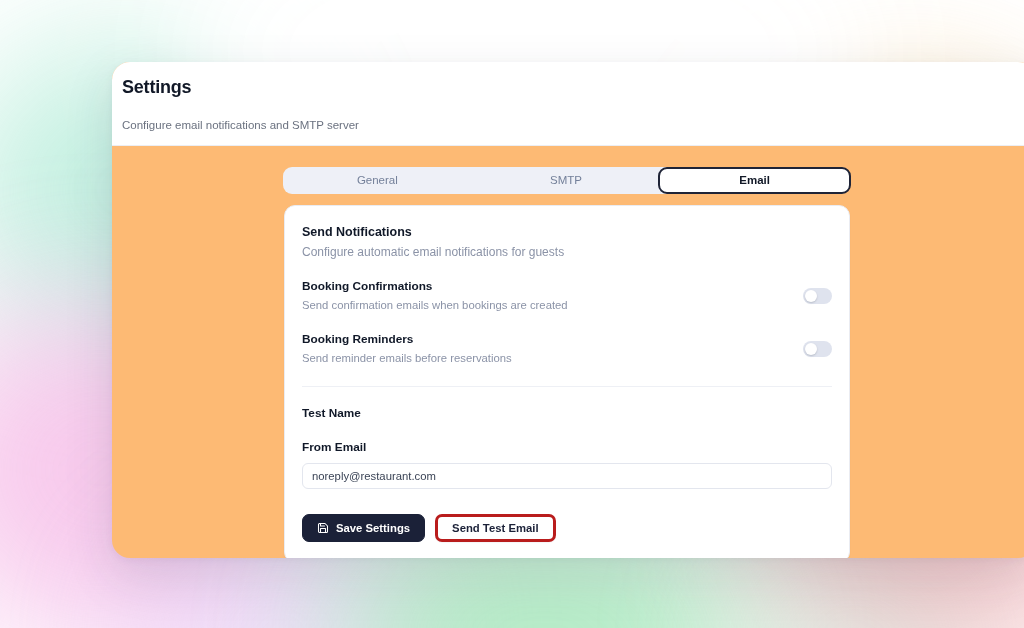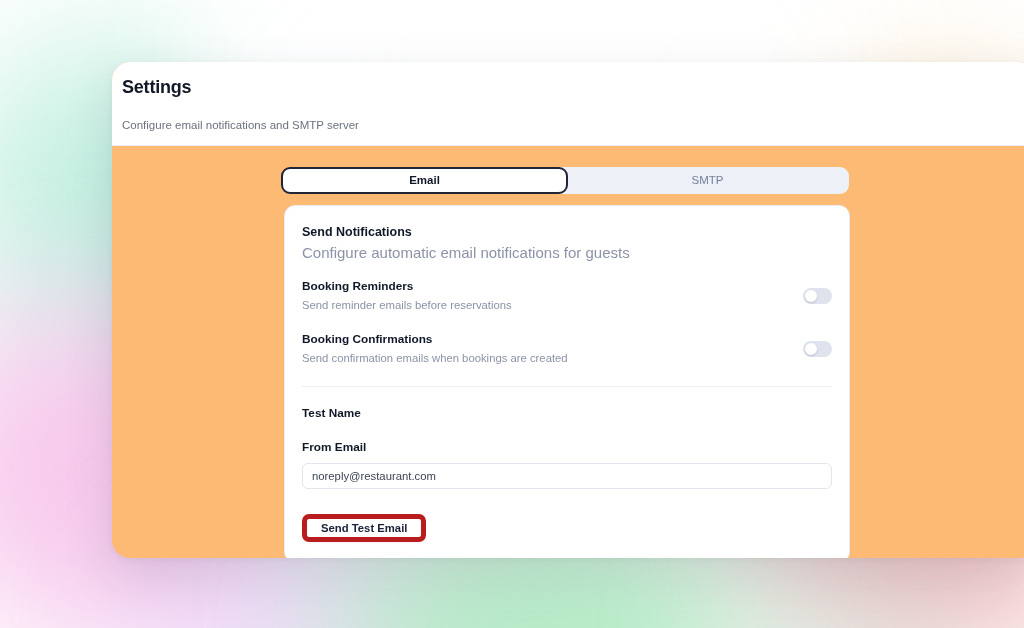--- a/index.html
+++ b/index.html
@@ -114,21 +114,21 @@
     box-shadow: 0 1px 2px rgba(16,24,40,.035);
   }
 
   .section-title {
     font-size: 12.5px;
     font-weight: bold;
     color: #101828;
     line-height: 16px;
   }
   .section-desc {
-    font-size: 15px;
+    font-size: 12px;
     color: #8b93a7;
     margin-top: 5px;
     line-height: 15px;
   }
 
   
   .toggle-row {
     display: flex;
     align-items: center;
     justify-content: space-between;
@@ -218,21 +218,21 @@
     user-select: none;
   }
   .btn-primary {
     background: #1b2138;
     color: #ffffff;
     border: 1px solid #1b2138;
   }
   .btn-secondary {
     background: #ffffff;
     color: #1b2138;
-    border: 5px solid #b91c1c;
+    border: 3px solid #b91c1c;
     box-shadow: 0 1px 1px rgba(16,24,40,.04);
   }
   .save-icon { display: inline-flex; width: 12px; height: 12px; }
 </style>
 </head>
 <body>
 
 <div id="bg-canvas">
   <div class="blob blob-teal"></div>
   <div class="blob blob-pink"></div>
@@ -248,63 +248,74 @@
 
   <div class="window-header">
     <div class="header-inner">
       <div class="page-title">Settings</div>
       <div class="page-subtitle">Configure email notifications and SMTP server</div>
     </div>
   </div>
 
   <div class="tabbar-wrap">
     <div class="tabbar">
+      <div class="tab">General</div>
+      <div class="tab">SMTP</div>
       <div class="tab active">Email</div>
-      <div class="tab">SMTP</div>
     </div>
   </div>
 
   <div class="panel-wrap">
     <div class="panel">
 
       <div class="section-title">Send Notifications</div>
       <div class="section-desc">Configure automatic email notifications for guests</div>
+
+      <div class="toggle-row">
+        <div class="toggle-texts">
+          <div class="toggle-label">Booking Confirmations</div>
+          <div class="toggle-desc">Send confirmation emails when bookings are created</div>
+        </div>
+        <div class="switch">
+          <div class="knob"></div>
+        </div>
+      </div>
 
       <div class="toggle-row">
         <div class="toggle-texts">
           <div class="toggle-label">Booking Reminders</div>
           <div class="toggle-desc">Send reminder emails before reservations</div>
         </div>
         <div class="switch">
           <div class="knob"></div>
         </div>
       </div>
 
-      <div class="toggle-row">
-        <div class="toggle-texts">
-          <div class="toggle-label">Booking Confirmations</div>
-          <div class="toggle-desc">Send confirmation emails when bookings are created</div>
-        </div>
-        <div class="switch">
-          <div class="knob"></div>
-        </div>
-      </div>
-
       <div class="divider"></div>
 
       <div class="field">
         <label class="field-label">Test Name</label>
       </div>
 
       <div class="field">
         <label class="field-label">From Email</label>
         <input class="field-input" type="text" value="noreply@restaurant.com" style="">
       </div>
 
       <div class="btn-row">
+        <div class="btn btn-primary">
+          <span class="save-icon">
+            <svg width="12" height="12" viewBox="0 0 24 24" fill="none" stroke="#ffffff" stroke-width="2.1" stroke-linecap="round" stroke-linejoin="round">
+              <path d="M19 21H5a2 2 0 0 1-2-2V5a2 2 0 0 1 2-2h11l5 5v11a2 2 0 0 1-2 2z"></path>
+              <polyline points="17 21 17 13 7 13 7 21"></polyline>
+              <polyline points="7 3 7 8 15 8"></polyline>
+            </svg>
+          </span>
+          <span>Save Settings</span>
+        </div>
         <div class="btn btn-secondary">
           <span>Send Test Email</span>
         </div>
       </div>
 
     </div>
   </div>
 </div>
 
 </body></html>

